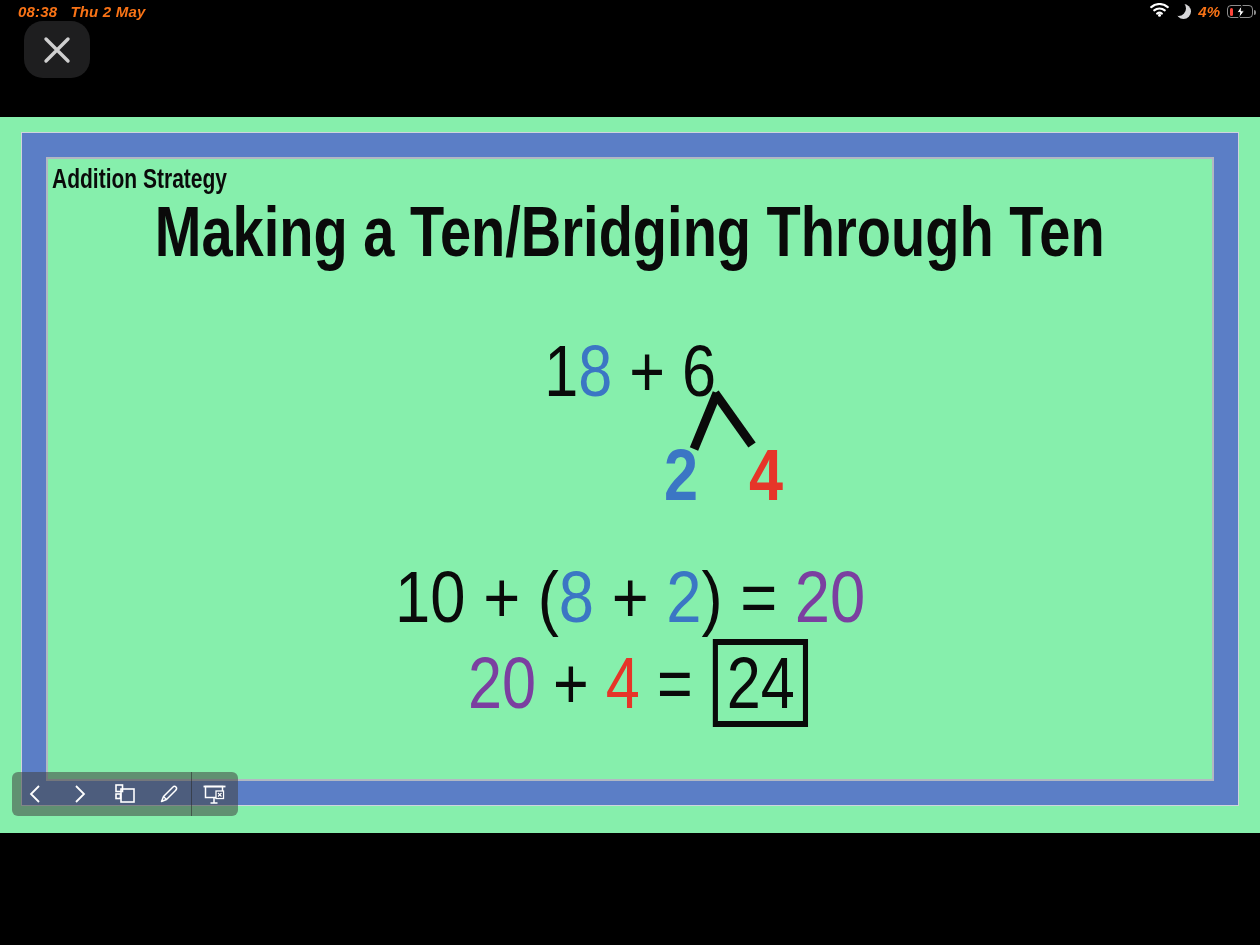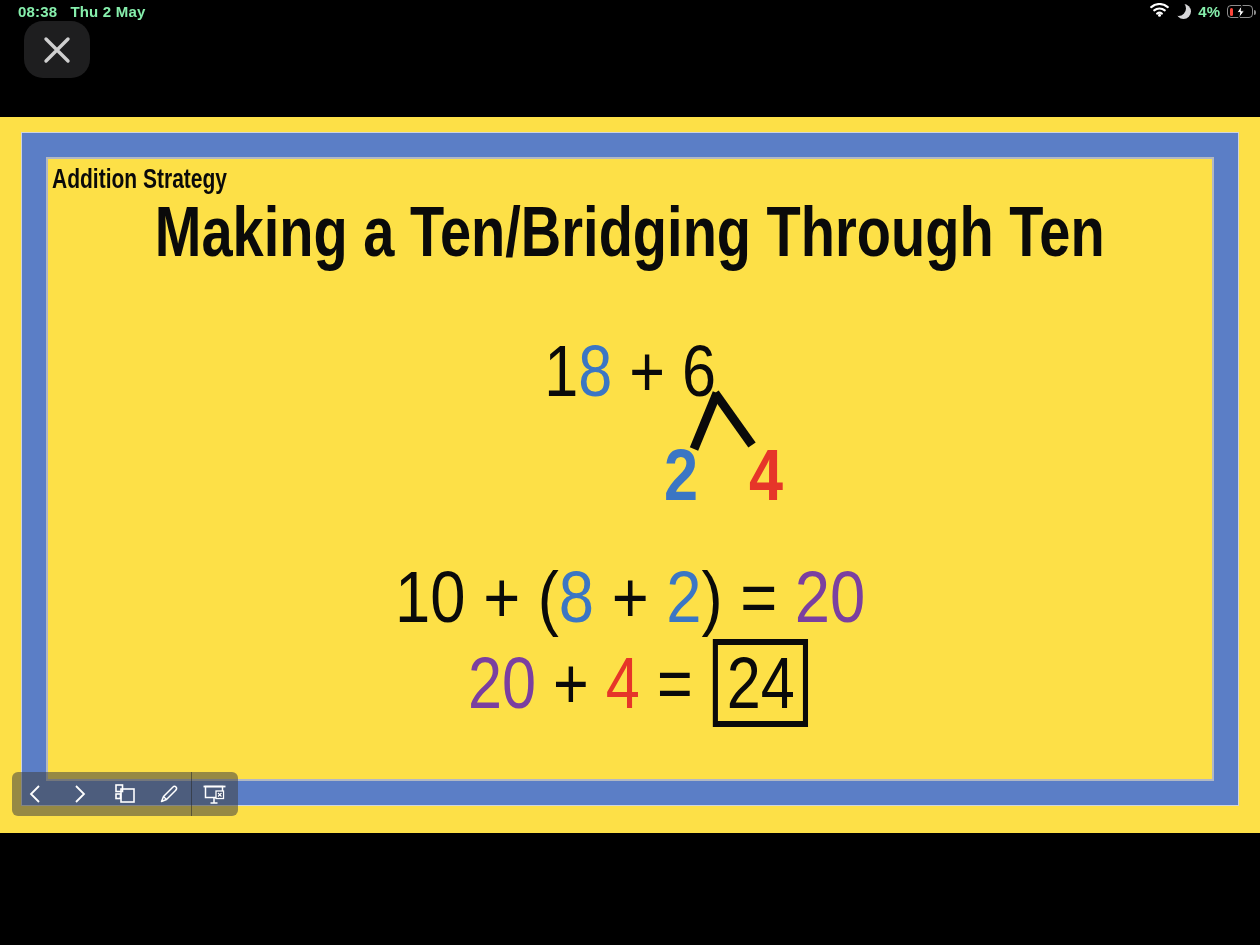--- a/index.html
+++ b/index.html
@@ -5,38 +5,38 @@
   * { margin:0; padding:0; box-sizing:border-box; }
   html,body { width:1260px; height:945px; }
   body {
     position:relative;
     background:#000;
     overflow:hidden;
     font-family:"Liberation Sans","DejaVu Sans",sans-serif;
   }
 
   
-  .status-bar { position:absolute; top:0; left:0; width:100%; height:24px; color:#86efac; z-index:30; }
+  .status-bar { position:absolute; top:0; left:0; width:100%; height:24px; color:#f97316; z-index:30;font-style:italic; }
   .sb-left { position:absolute; left:18px; top:3px; display:flex; gap:13px; font-size:15px; font-weight:700; letter-spacing:.2px; }
   .sb-right { position:absolute; right:7px; top:3px; display:flex; align-items:center; gap:7px; font-size:15px; font-weight:700; }
   .moon { width:15px; height:15px; border-radius:50%; box-shadow:inset -5px -3px 0 0 #d6d6d8; }
   .battery { position:relative; width:26px; height:13px; border:1px solid rgba(255,255,255,.55); border-radius:4px; }
   .battery .fill { position:absolute; left:1.5px; top:1.5px; bottom:1.5px; width:3px; border-radius:1.5px; background:#ff453a; }
   .battery .nub { position:absolute; right:-4px; top:3.5px; width:2.5px; height:5px; border-radius:0 2px 2px 0; background:rgba(255,255,255,.55); }
   .battery svg.bolt { position:absolute; left:7px; top:-2px; }
 
   
   .close-btn {
     position:absolute; left:24px; top:21px; width:66px; height:57px;
     background:#1e1e1f; border-radius:19px; z-index:30;
     display:flex; align-items:center; justify-content:center; cursor:pointer;
   }
 
   
-  .slide { position:absolute; left:0; top:117px; width:1260px; height:716px; background:#fde047; }
+  .slide { position:absolute; left:0; top:117px; width:1260px; height:716px; background:#86efac; }
   .frame {
     position:absolute; left:22px; top:16px; width:1216px; height:672px;
     border:24px solid #5b7ec6; outline:1px solid #cfd4dd;
   }
   .frame::after { content:""; position:absolute; inset:0; border:2px solid #b2b8c3; }
 
   .eyebrow {
     position:absolute; left:52px; top:46px; font-size:28px; font-weight:700; color:#0a0a0a;
     transform:scaleX(.75); transform-origin:left center; white-space:nowrap;
   }

